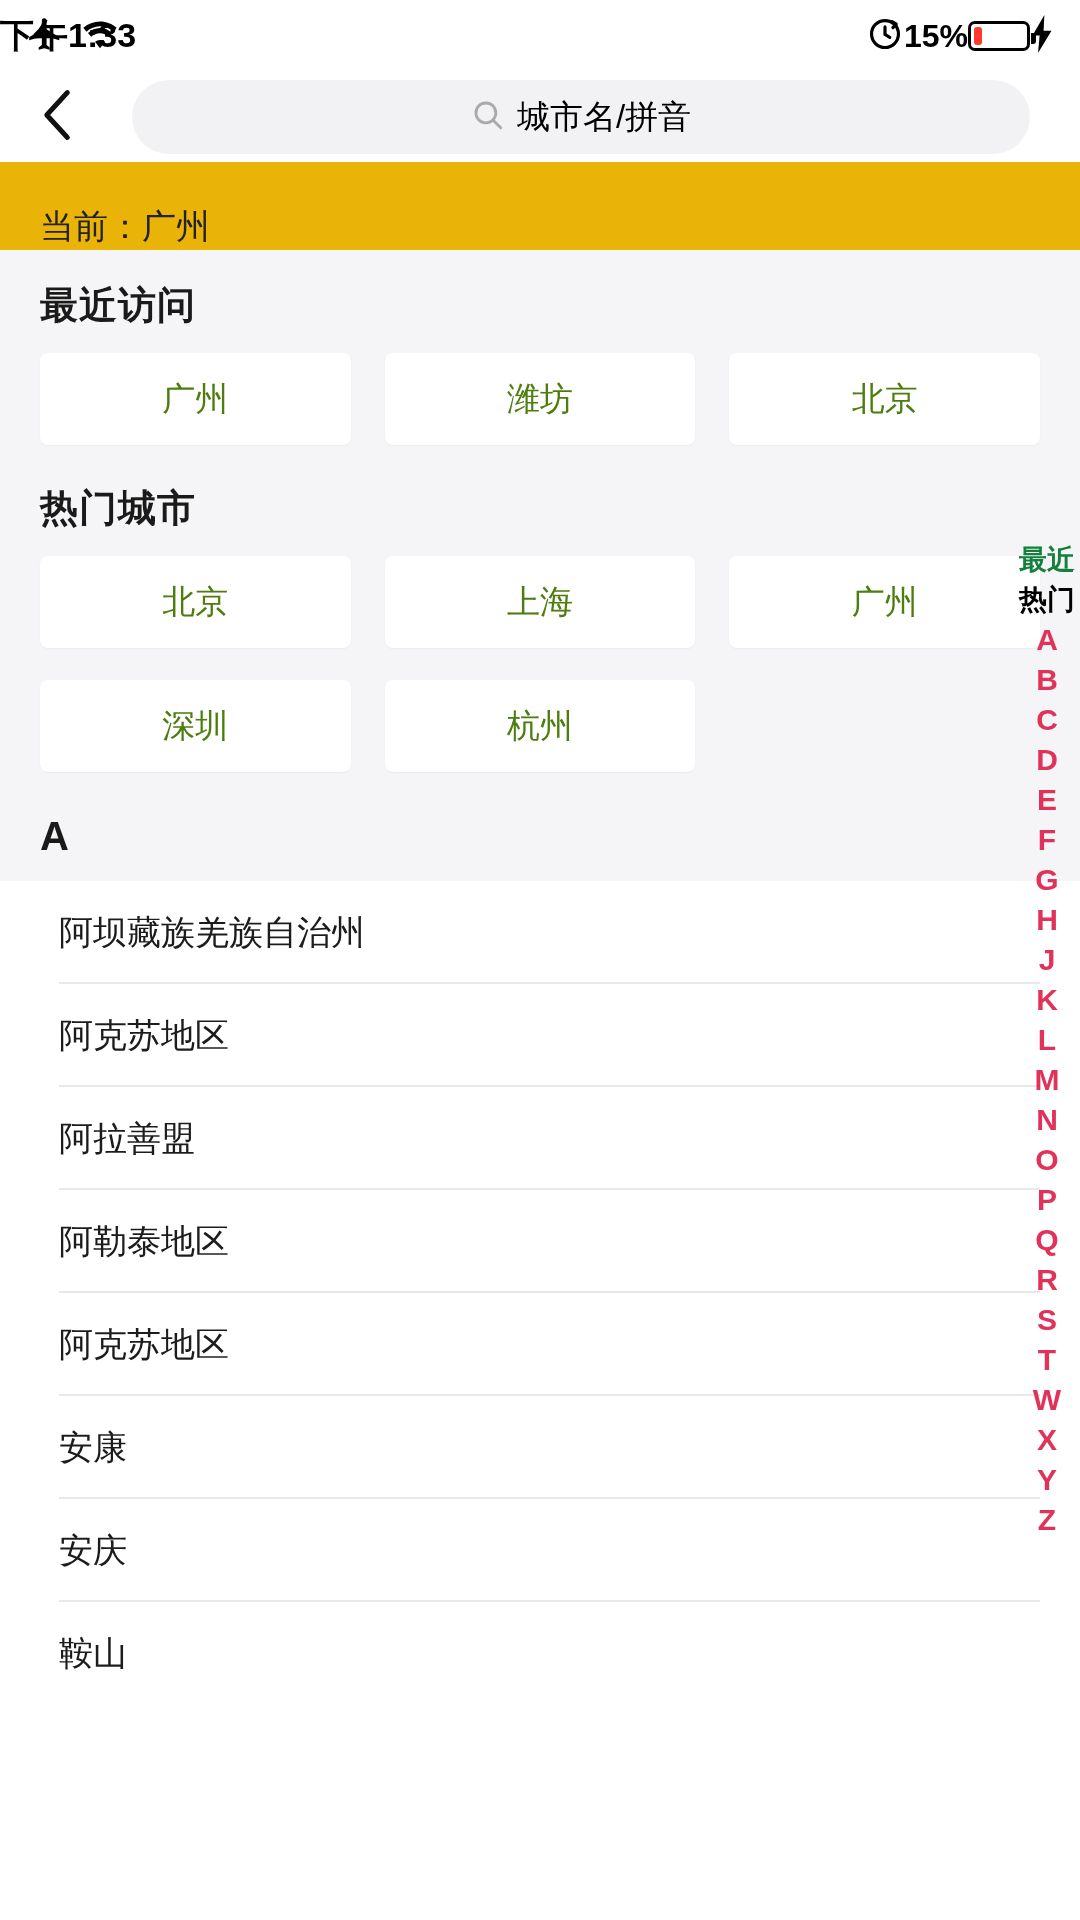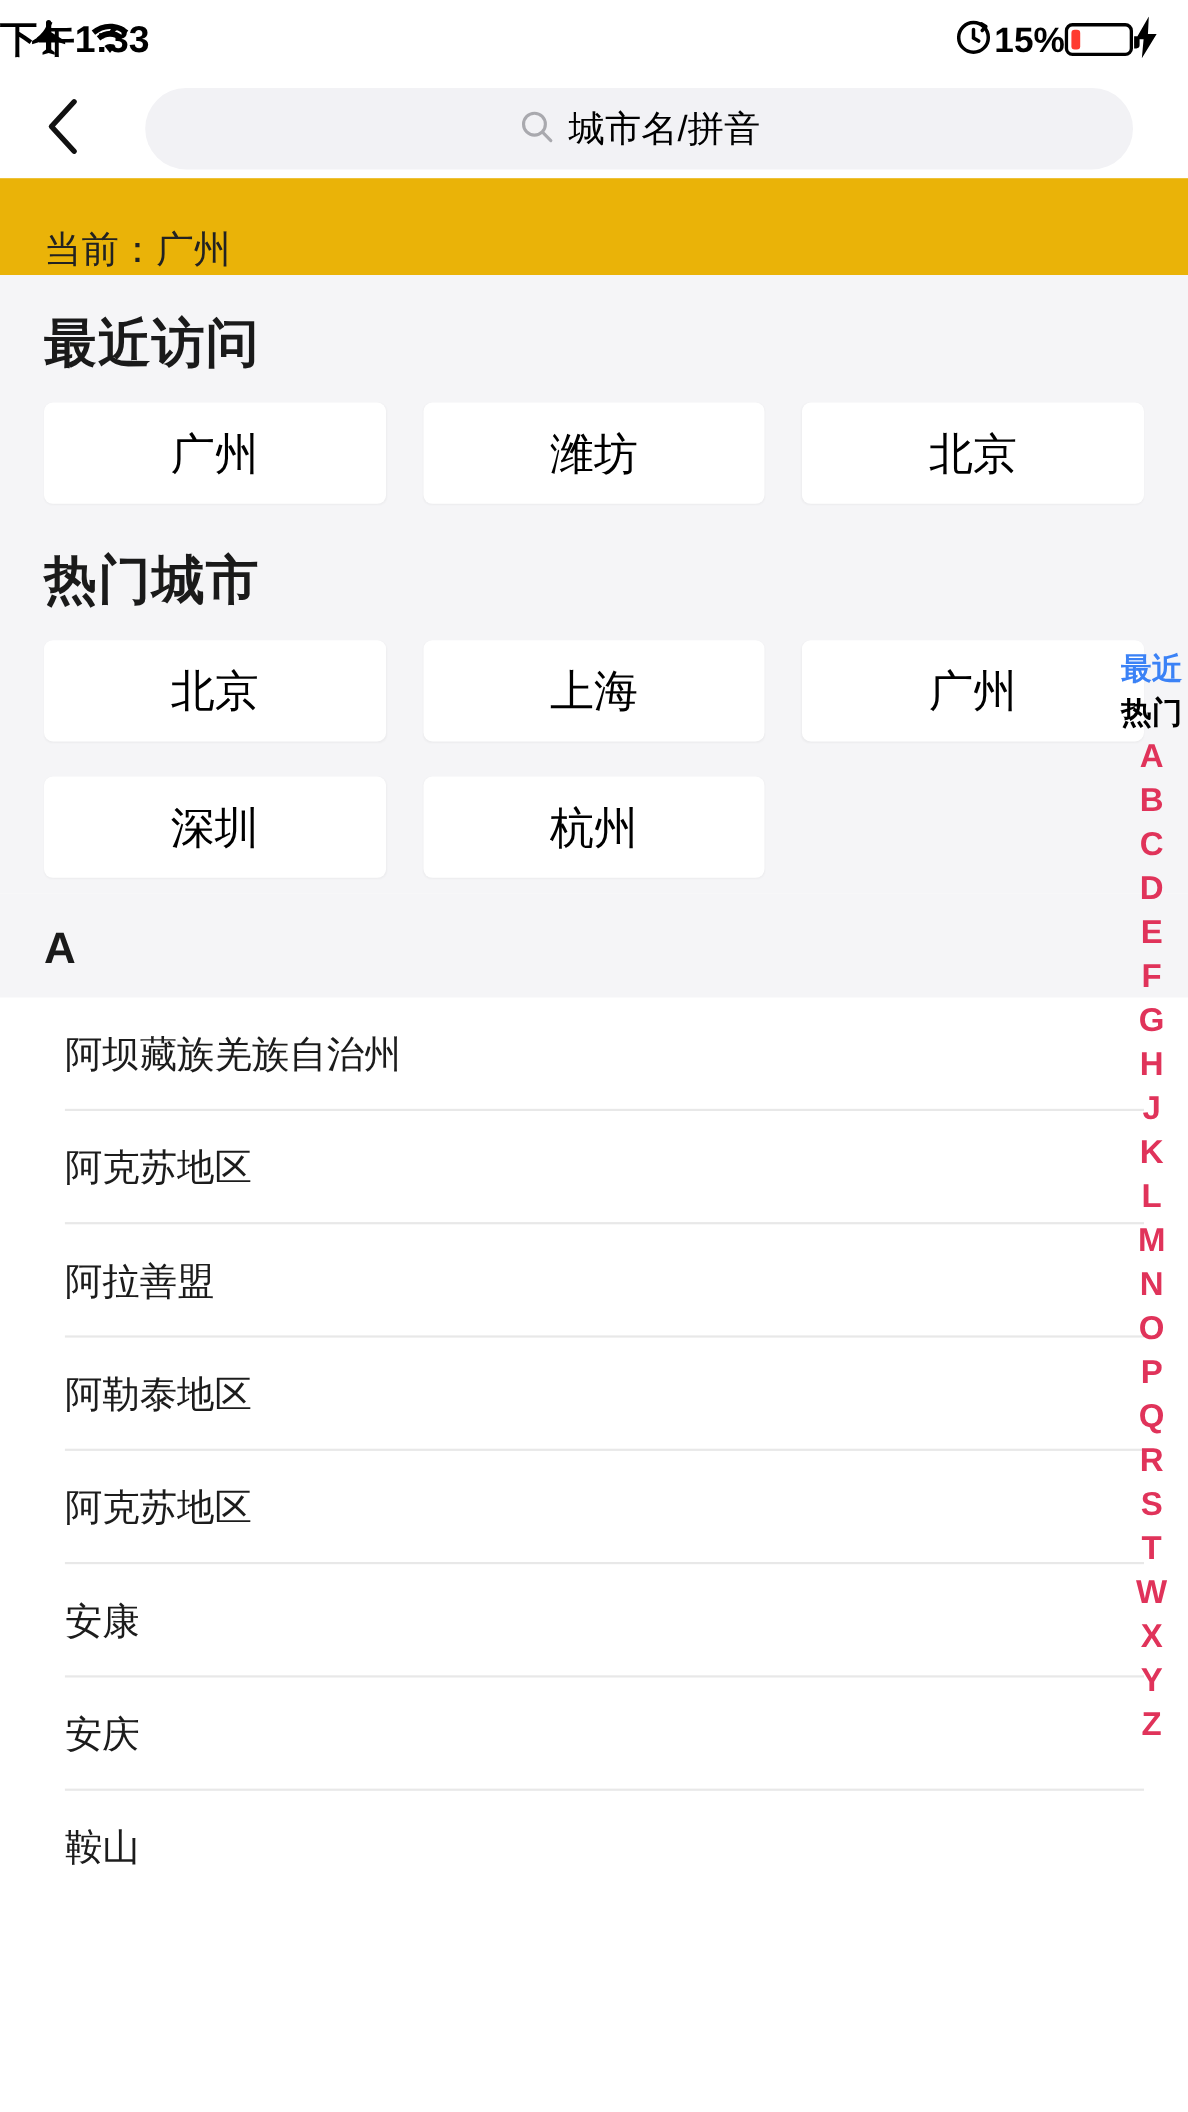--- a/index.html
+++ b/index.html
@@ -52,31 +52,31 @@
 
   
   .current-row {
     height:88px; display:flex; align-items:flex-end;
     padding:0 40px; background:#eab308; font-size:34px; color:#222;
   }
 
   
   .grey { background:#f5f5f7; padding:0 0 6px 0; }
   .sec-title {
-    font-size:48px; font-weight:bold; color:#1a1a1a;
+    font-size:38px; font-weight:bold; color:#1a1a1a;
     padding:30px 0 22px 40px; letter-spacing:1px;
   }
   .chip-grid {
     display:grid; grid-template-columns:repeat(3,1fr);
     gap:32px 34px; padding:0 40px 8px 40px;
   }
   .chip {
     background:#fff; border-radius:8px; height:92px;
     display:flex; align-items:center; justify-content:center;
-    font-size:40px; color:#000000;
+    font-size:33px; color:#4d7c0f;
     box-shadow:0 1px 2px rgba(0,0,0,0.04);
   }
   .chip.empty { background:transparent; box-shadow:none; }
 
   .index-letter {
     font-size:40px; font-weight:bold; color:#1a1a1a;
     padding:28px 0 22px 40px; background:#f5f5f7;
   }
 
   
@@ -197,21 +197,21 @@
       <div class="city-item">阿克苏地区</div>
       <div class="city-item">阿拉善盟</div>
       <div class="city-item">阿勒泰地区</div>
       <div class="city-item">阿克苏地区</div>
       <div class="city-item">安康</div>
       <div class="city-item">安庆</div>
       <div class="city-item">鞍山</div>
     </div>
 
   <div class="index-rail" id="index-rail" style="color: rgb(224, 51, 90);">
-      <div class="idx cn" style="color: #3b82f6; margin-top: 48px;">最近</div>
+      <div class="idx cn" style="color: #15803d;">最近</div>
       <div class="idx cn" style="color: #000000;">热门</div>
       <div class="idx" style="color: rgb(224, 51, 90);">A</div>
       <div class="idx" style="color: rgb(224, 51, 90);">B</div>
       <div class="idx" style="color: rgb(224, 51, 90);">C</div>
       <div class="idx" style="color: rgb(224, 51, 90);">D</div>
       <div class="idx" style="color: rgb(224, 51, 90);">E</div>
       <div class="idx" style="color: rgb(224, 51, 90);">F</div>
       <div class="idx" style="color: rgb(224, 51, 90);">G</div>
       <div class="idx" style="color: rgb(224, 51, 90);">H</div>
       <div class="idx" style="color: rgb(224, 51, 90);">J</div>

